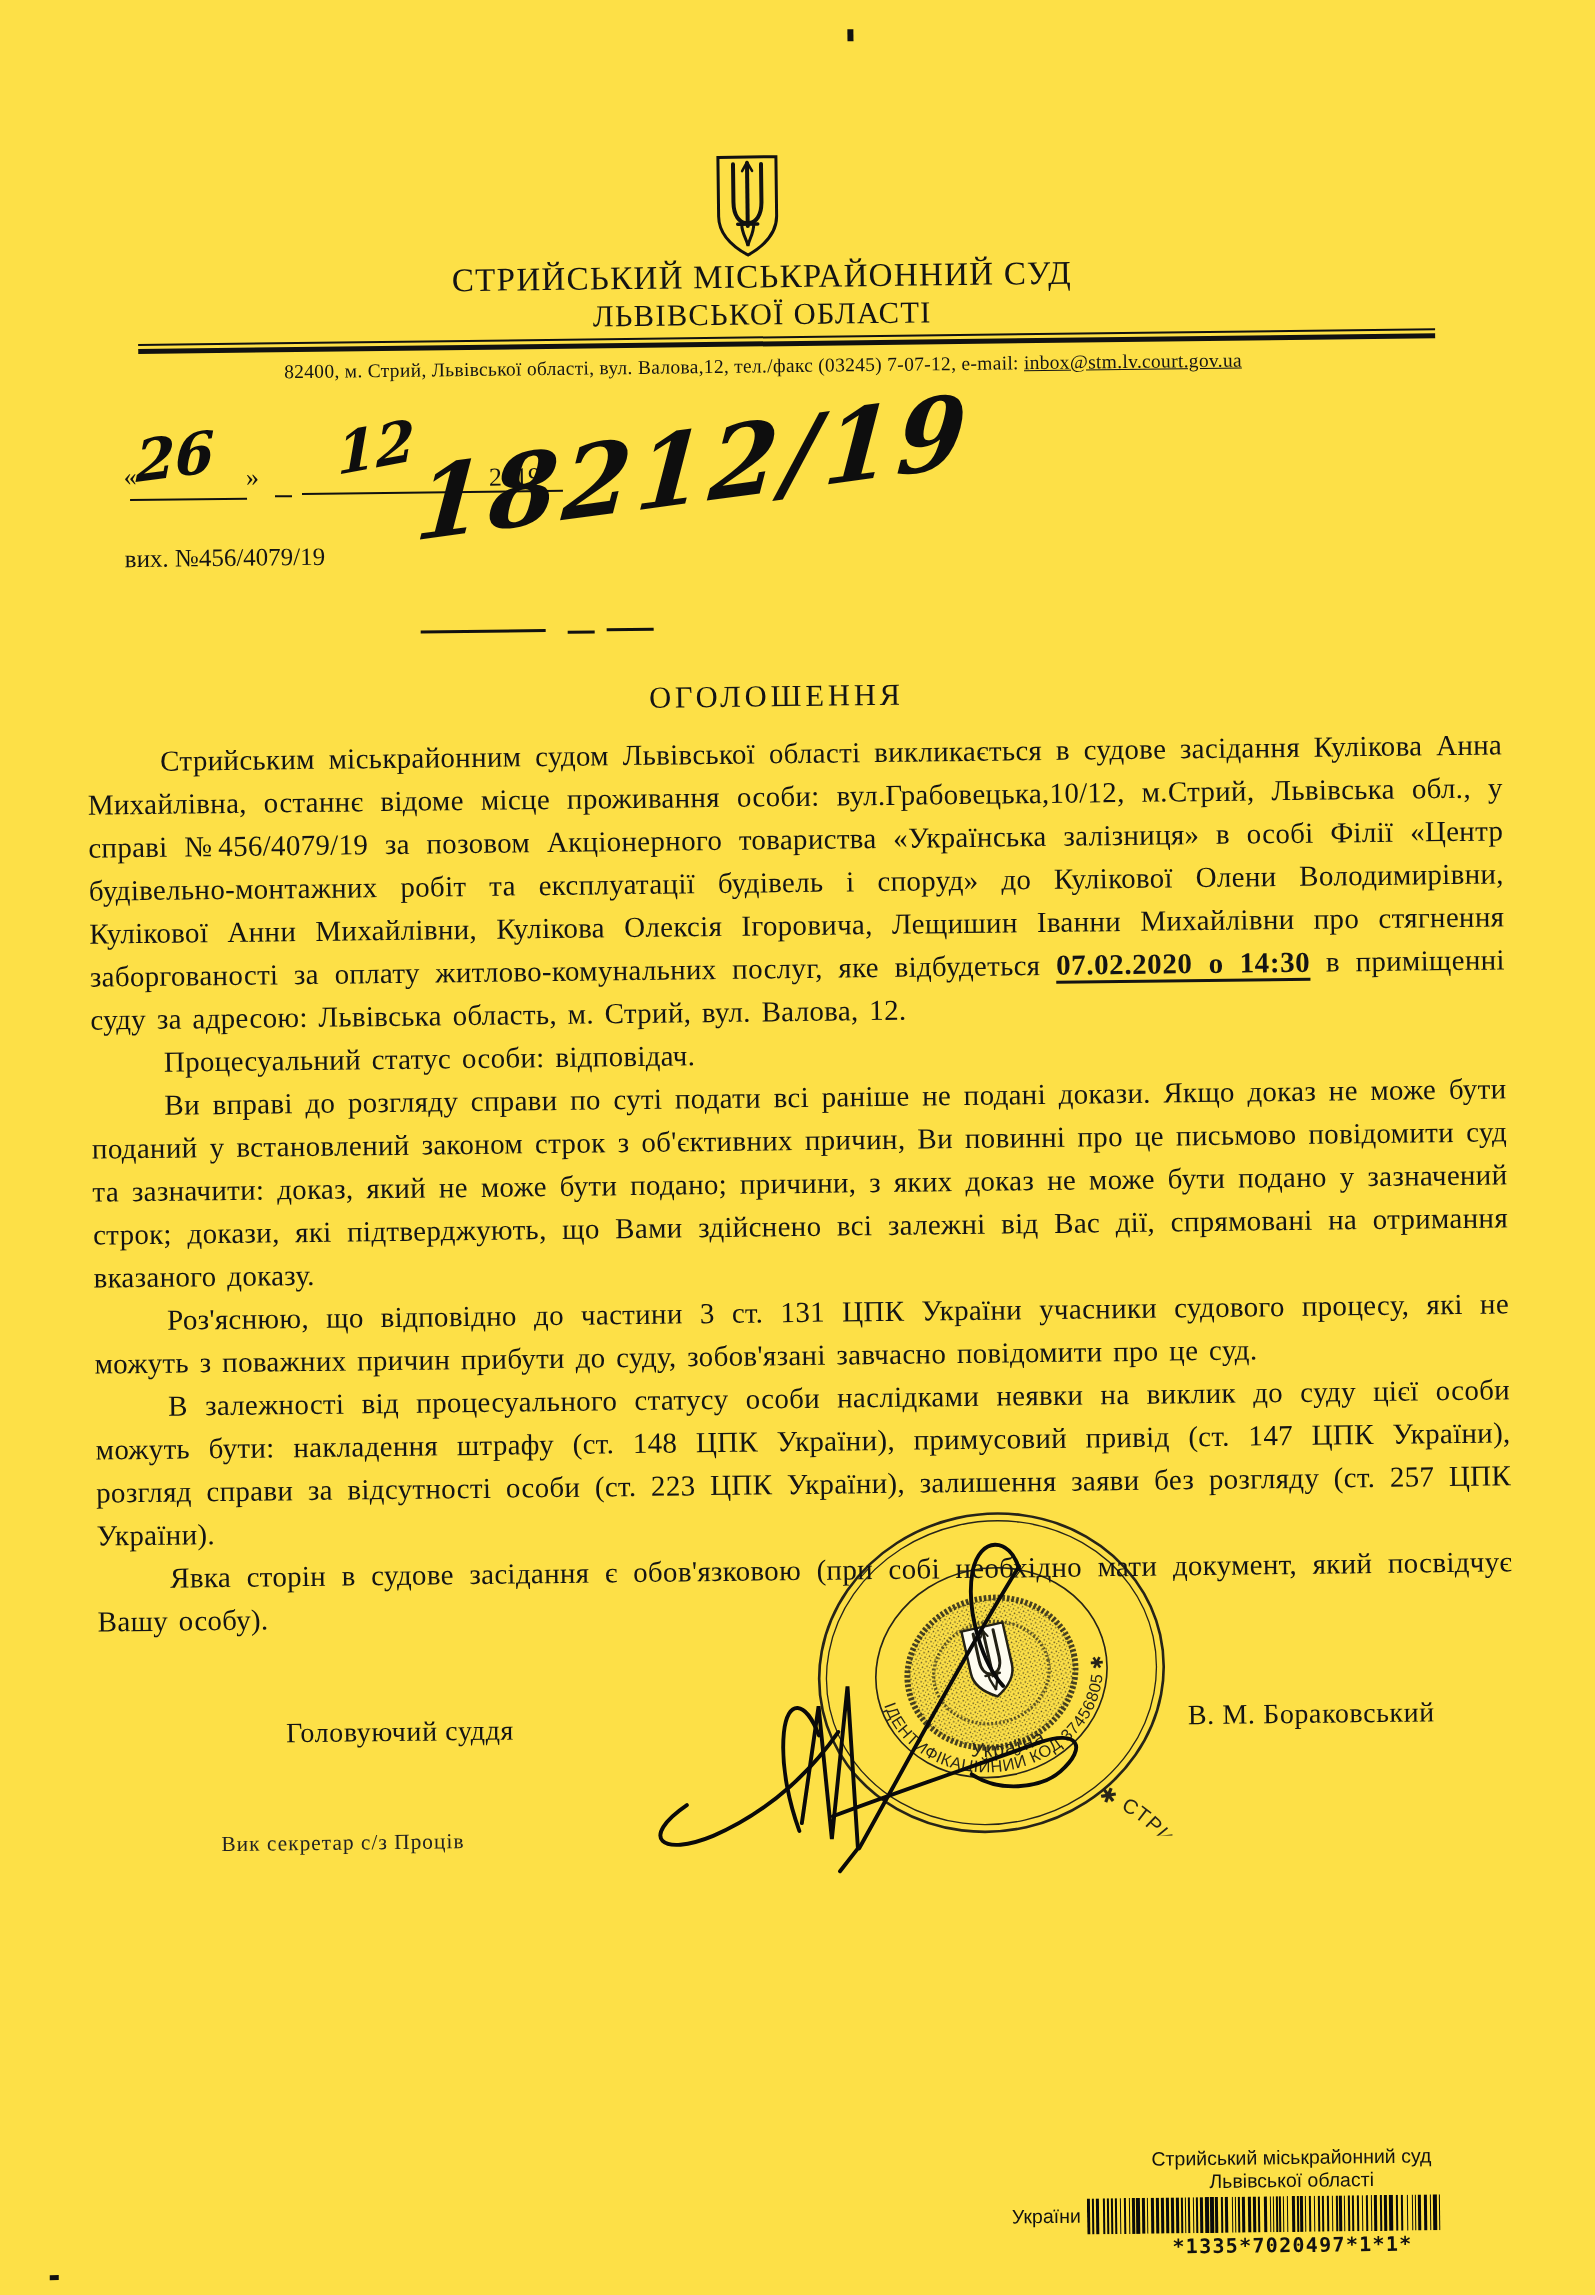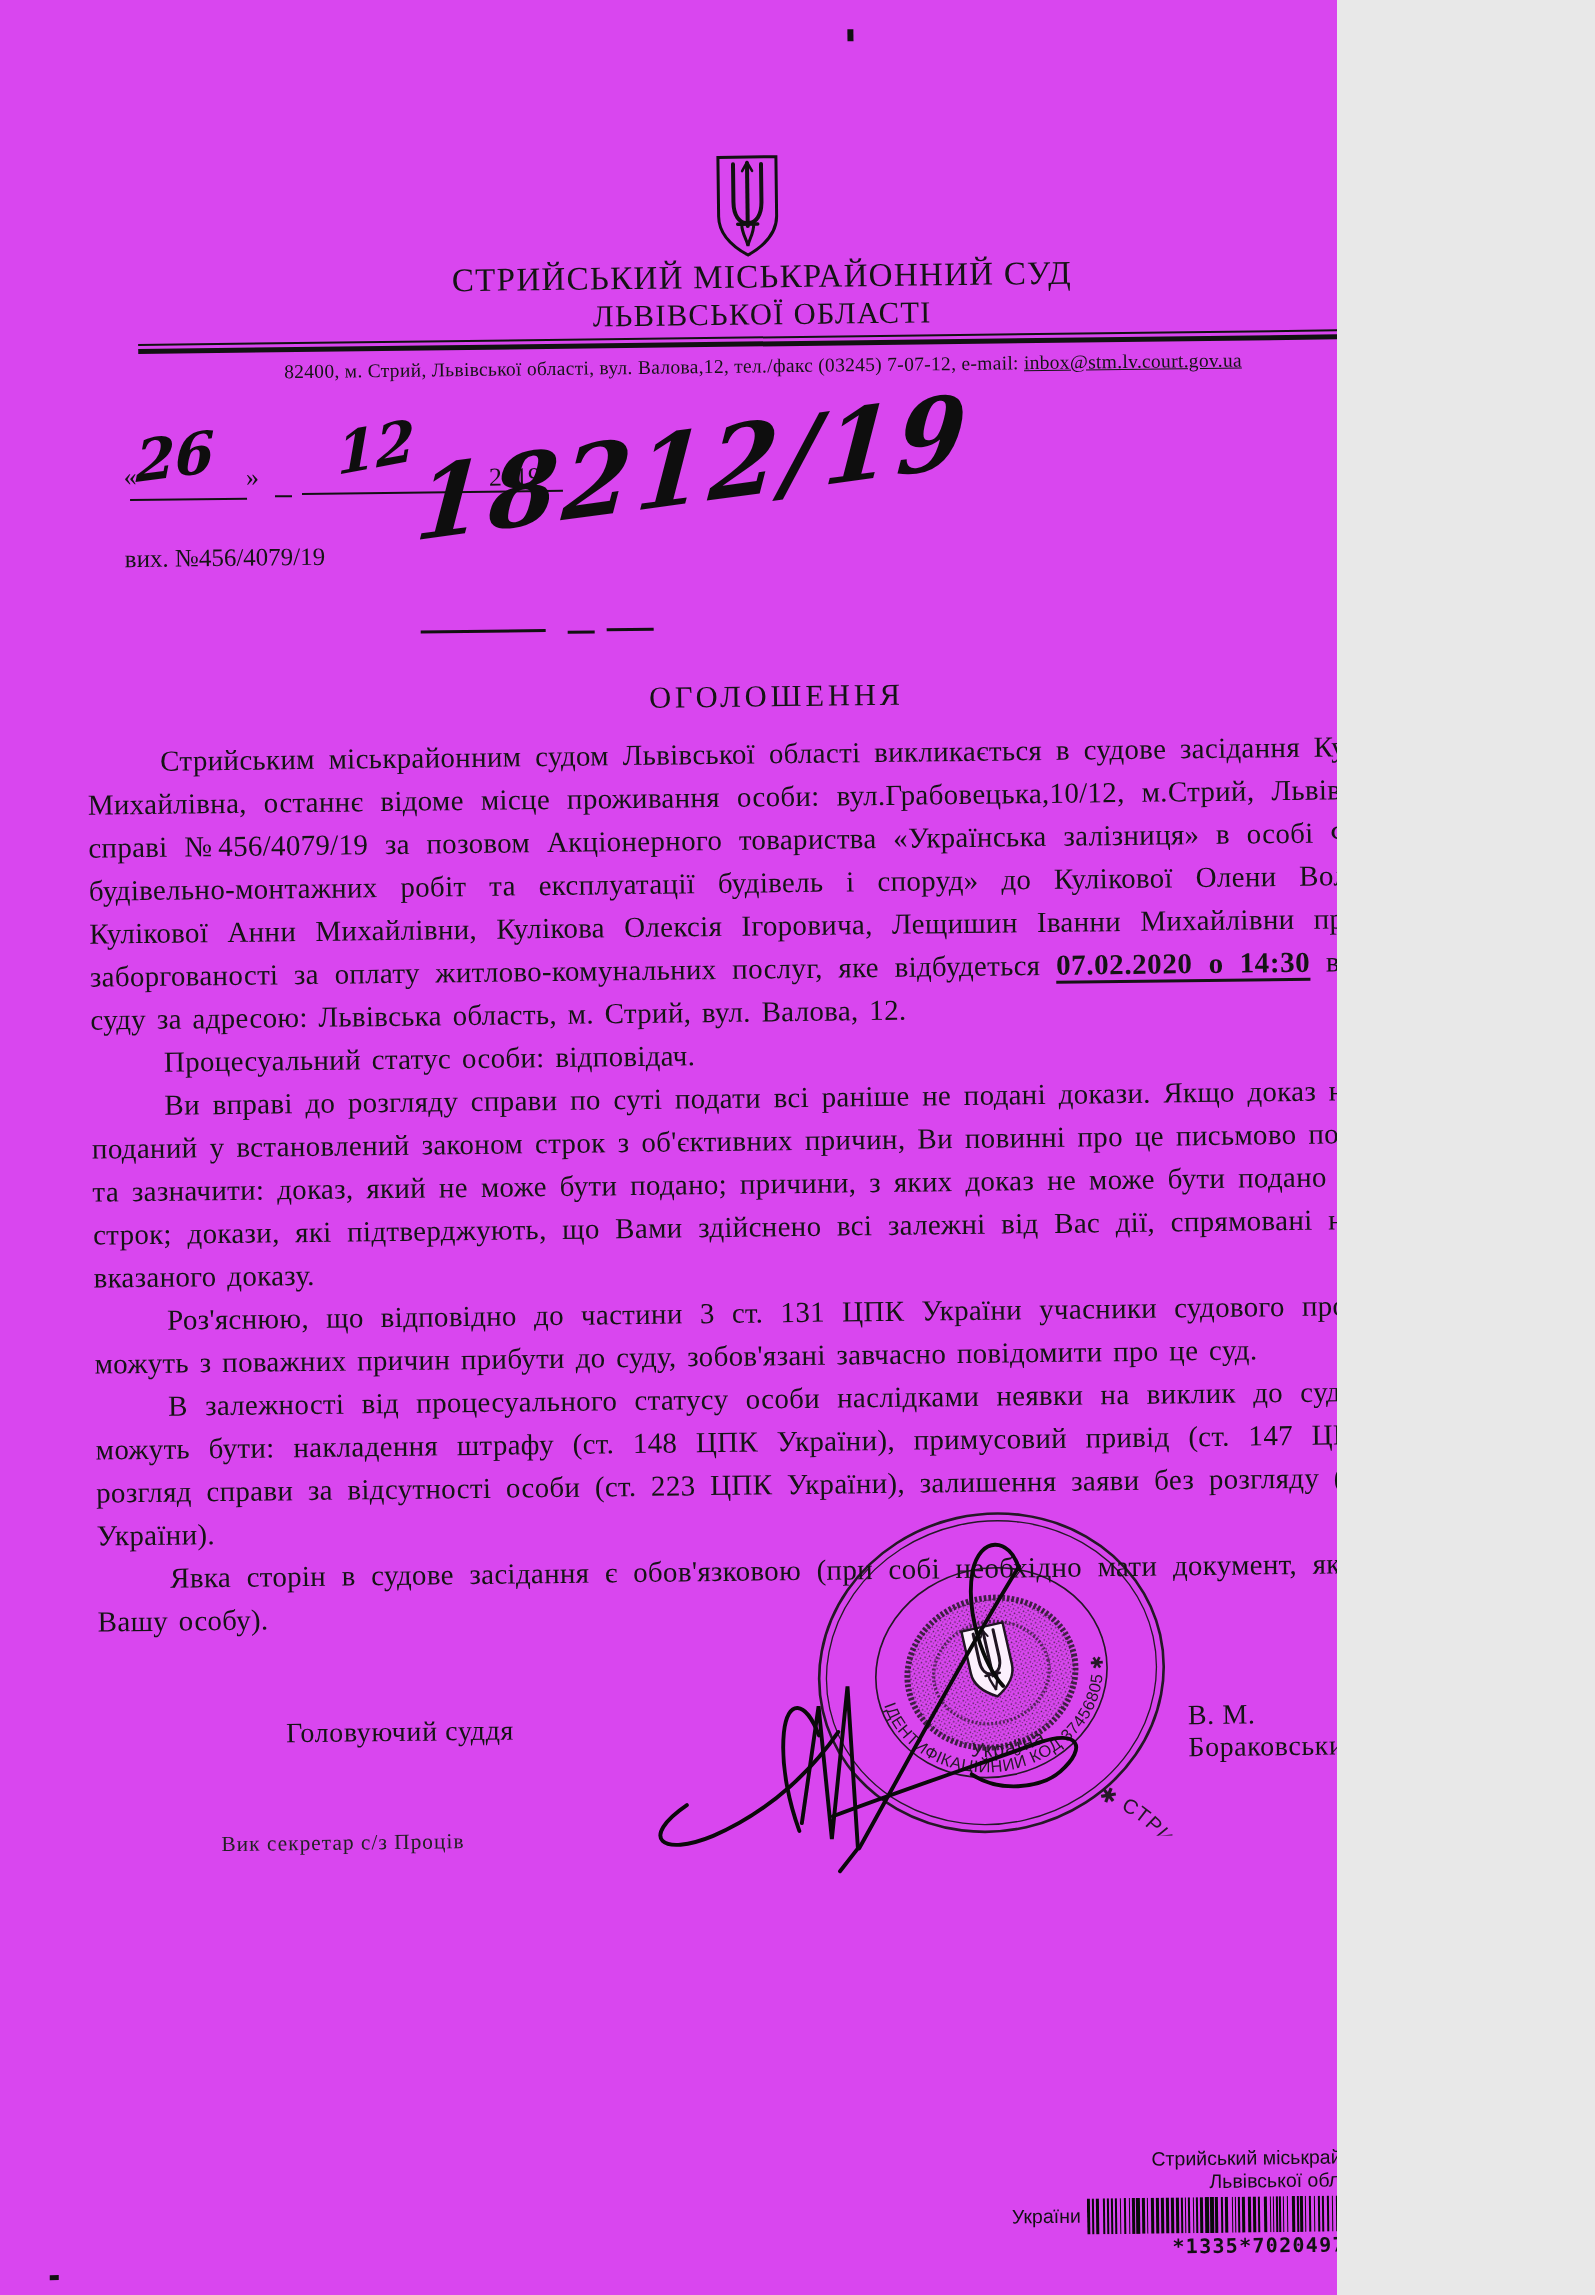--- a/index.html
+++ b/index.html
@@ -1,16 +1,16 @@
 <!DOCTYPE html>
 <html style="font-size:10.4px"><head>
 <meta charset="utf-8">
 <style>
   html,body{margin:0;padding:0;background:#e8e8e8;}
-  .page{position:relative;width:1337px;height:2295px;background:#d946ef;overflow:hidden;
+  .page{position:relative;width:1595px;height:2295px;background:#fde047;overflow:hidden;
         font-family:"Liberation Serif",serif;color:#141414;}
   .rot{position:absolute;left:0;top:0;width:100%;height:100%;
        transform:rotate(-0.7deg);transform-origin:798px 1147px;}
   .abs{position:absolute;}
 
   
   .hdr-center{position:absolute;left:0;top:0;width:1545px;text-align:center;}
   .court-l1{top:258px;font-size:33px;letter-spacing:1.3px;white-space:nowrap;}
   .court-l2{top:297px;font-size:30.5px;letter-spacing:1.3px;white-space:nowrap;}
   .rule-a{left:148px;top:336px;width:1297px;height:1.9px;background:#111;}

